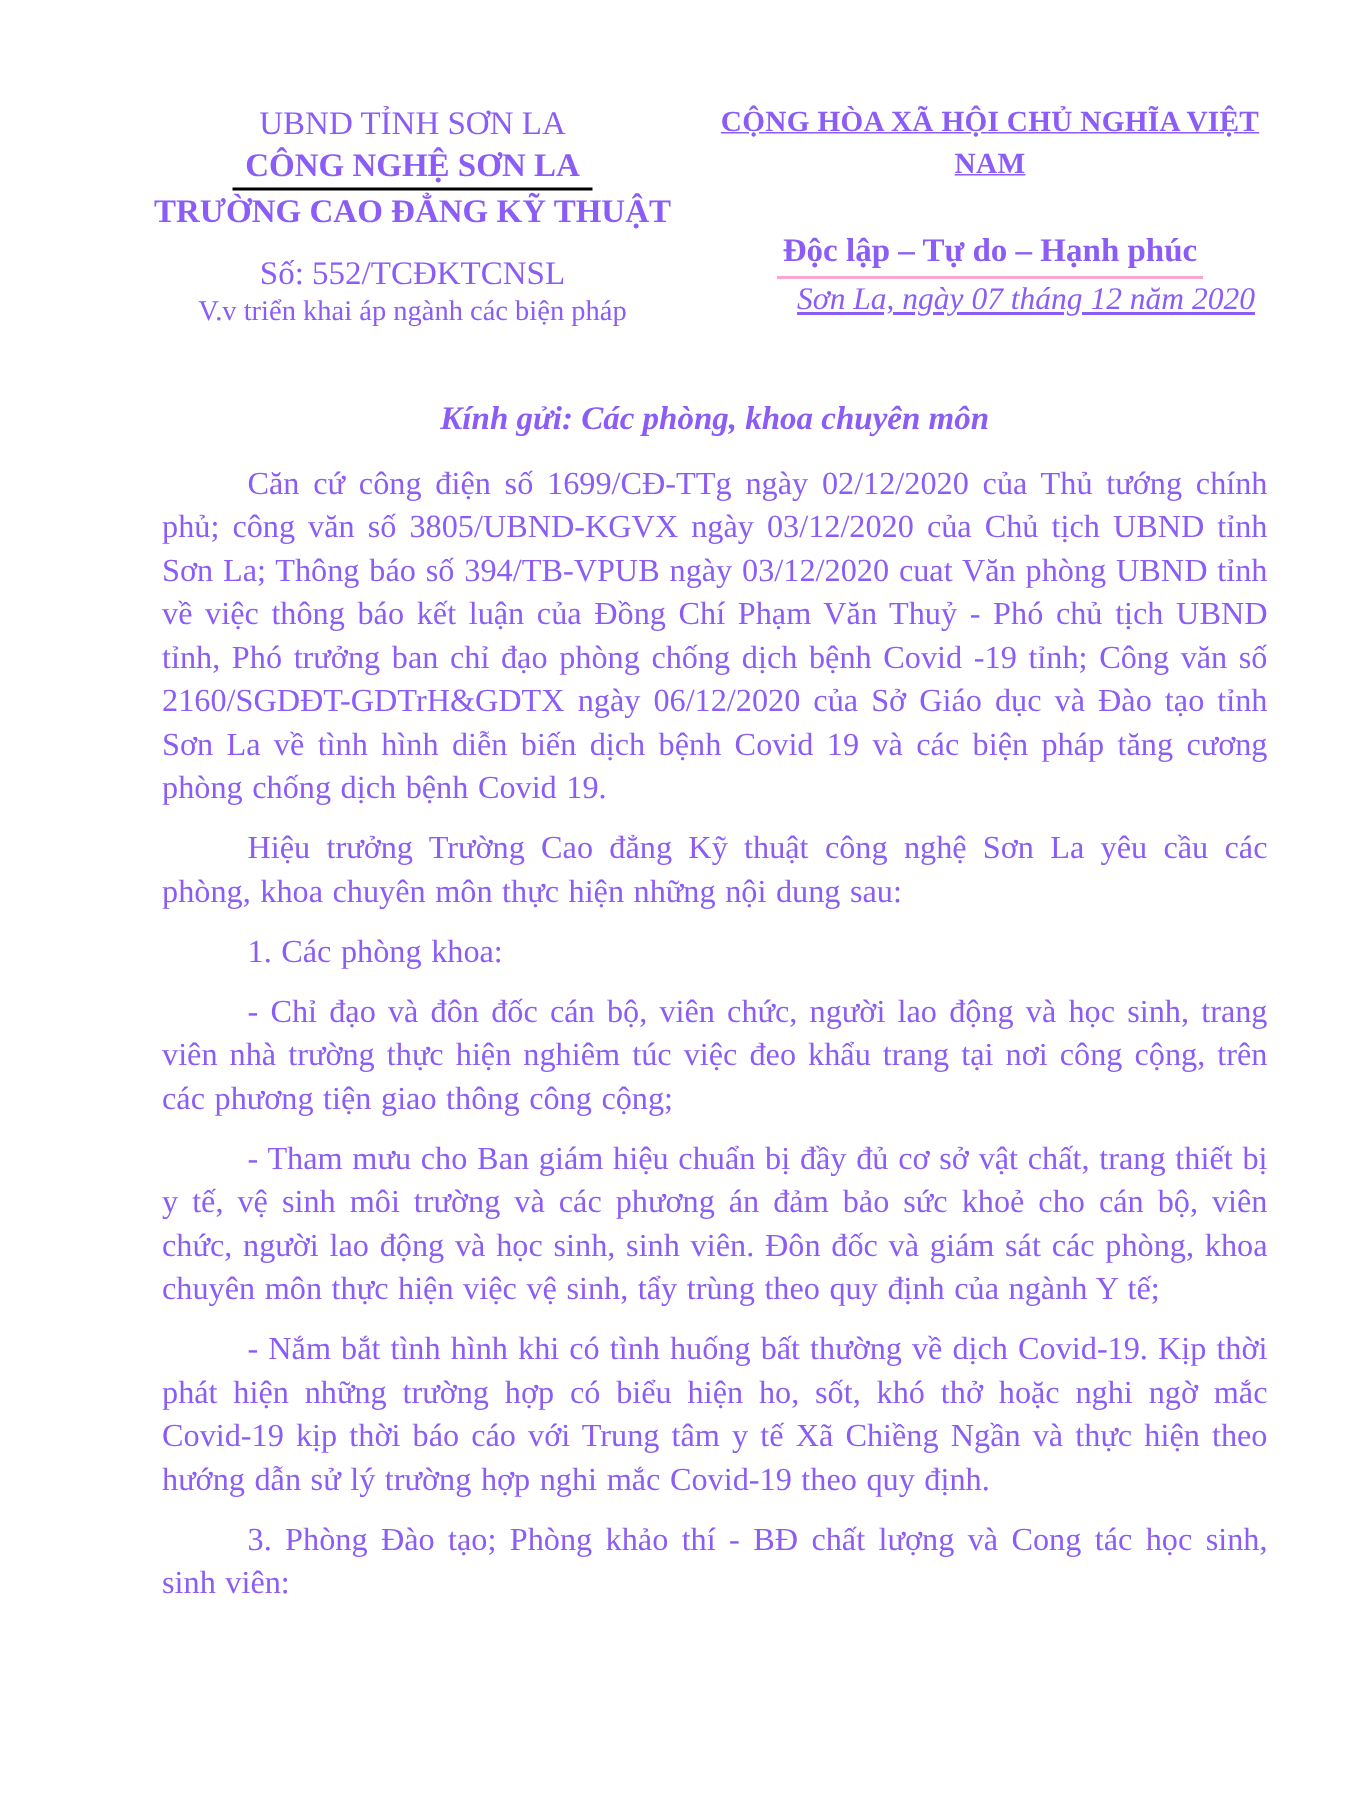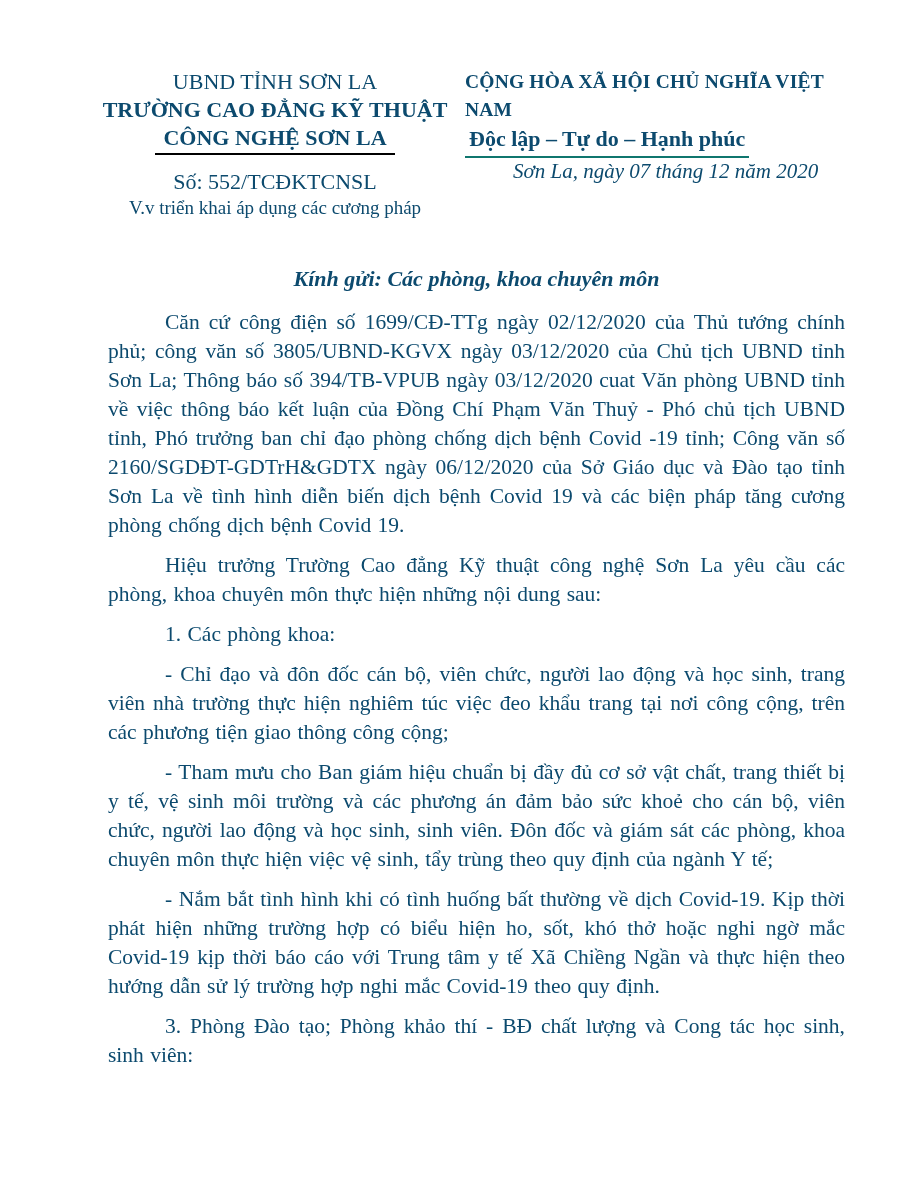--- a/index.html
+++ b/index.html
@@ -5,40 +5,41 @@
   html, body {
     margin: 0;
     padding: 0;
     background: #ffffff;
   }
   .page {
     position: relative;
     width: 905px;
     height: 1200px;
     background: #ffffff;
-    color: #0c4a6e;
+    color: #8b5cf6;
     font-family: "Liberation Serif", "DejaVu Serif", serif;
     overflow: hidden;
     box-sizing: border-box;
     padding-top: 68px;
   }
   .header {
     display: flex;
     align-items: flex-start;
   }
   .header-left {
     width: 380px;
     margin-left: 85px;
     text-align: center;
     flex: 0 0 auto;
   }
   .header-right {
     flex: 1 1 auto;
-    text-align: left;
+    text-align: center;
     margin-right: 50px;
+    text-decoration: underline;
   }
   .org-parent {
     font-size: 22px;
     line-height: 28px;
   }
   .org-name {
     font-size: 22px;
     font-weight: bold;
     line-height: 28px;
   }
@@ -63,22 +64,23 @@
     letter-spacing: 0.2px;
   }
   .national-2 {
     font-size: 22px;
     font-weight: bold;
     line-height: 26px;
     margin-top: 2px;
   }
   .national-underline {
     display: inline-block;
-    border-bottom: 2px solid #0f766e;
+    border-bottom: 2px solid #f9a8d4;
     padding: 0 4px 4px 4px;
+    margin-top: 28px;
   }
   .date-line {
     font-size: 21px;
     font-style: italic;
     line-height: 26px;
     padding-left: 48px;
   }
   .body-block {
     margin: 0 60px 0 108px;
   }
@@ -103,26 +105,26 @@
 </style>
 </head>
 <body>
 
 <div class="page">
 
   <div class="header">
 
     <div class="header-left">
       <div class="org-parent">UBND TỈNH SƠN LA</div>
-      <div class="org-name">TRƯỜNG CAO ĐẲNG KỸ THUẬT</div>
       <div class="org-name">
         <span class="org-name-underline">CÔNG NGHỆ SƠN LA</span>
       </div>
+      <div class="org-name">TRƯỜNG CAO ĐẲNG KỸ THUẬT</div>
       <div class="doc-number">Số: 552/TCĐKTCNSL</div>
-      <div class="doc-subject">V.v triển khai áp dụng các cương pháp</div>
+      <div class="doc-subject">V.v triển khai áp ngành các biện pháp</div>
     </div>
 
     <div class="header-right">
       <div class="national-1">CỘNG HÒA XÃ HỘI CHỦ NGHĨA VIỆT NAM</div>
       <div class="national-2">
         <span class="national-underline">Độc lập – Tự do – Hạnh phúc</span>
       </div>
       <div class="date-line">Sơn La, ngày 07 tháng 12 năm 2020</div>
     </div>
 

